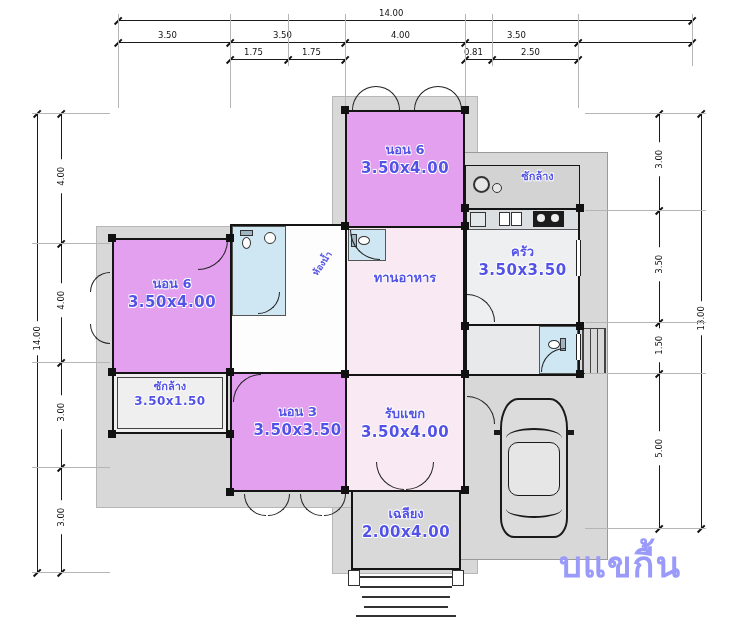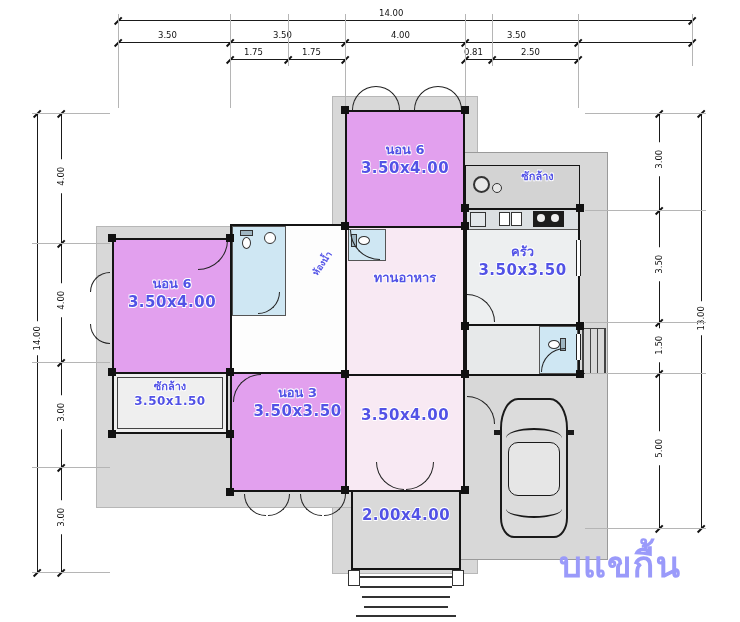--- a/index.html
+++ b/index.html
@@ -128,35 +128,37 @@
   <div class="abs stairs" style="left:582px;top:328px;width:24px;height:46px;"></div>
 
   <div class="abs rlabel" style="left:345px;top:142px;width:120px;">
     <div class="rname">นอน 6</div>
     <div class="rsize">3.50x4.00</div>
   </div>
   <div class="abs rlabel" style="left:112px;top:276px;width:120px;">
     <div class="rname">นอน 6</div>
     <div class="rsize">3.50x4.00</div>
   </div>
-  <div class="abs rlabel" style="left:230px;top:385px;width:135px;">
+  <div class="abs rlabel" style="left:230px;top:404px;width:135px;">
     <div class="rname">นอน 3</div>
     <div class="rsize">3.50x3.50</div>
   </div>
   <div class="abs rlabel" style="left:345px;top:270px;width:120px;">
     <div class="rname">ทานอาหาร</div>
   </div>
   <div class="abs rlabel" style="left:465px;top:244px;width:115px;">
     <div class="rname">ครัว</div>
     <div class="rsize">3.50x3.50</div>
   </div>
   <div class="abs rlabel" style="left:345px;top:406px;width:120px;">
+    <div class="rname">รับแขก</div>
     <div class="rsize">3.50x4.00</div>
   </div>
   <div class="abs rlabel" style="left:351px;top:506px;width:110px;">
+    <div class="rname">เฉลียง</div>
     <div class="rsize">2.00x4.00</div>
   </div>
   <div class="abs rlabel small" style="left:114px;top:380px;width:112px;">
     <div class="rname">ซักล้าง</div>
     <div class="rsize">3.50x1.50</div>
   </div>
   <div class="abs rlabel small" style="left:495px;top:170px;width:85px;">
     <div class="rname">ซักล้าง</div>
   </div>
   <div class="abs rlabel" style="left:293px;top:258px;width:60px;transform:rotate(-55deg);font-size:9px;">

